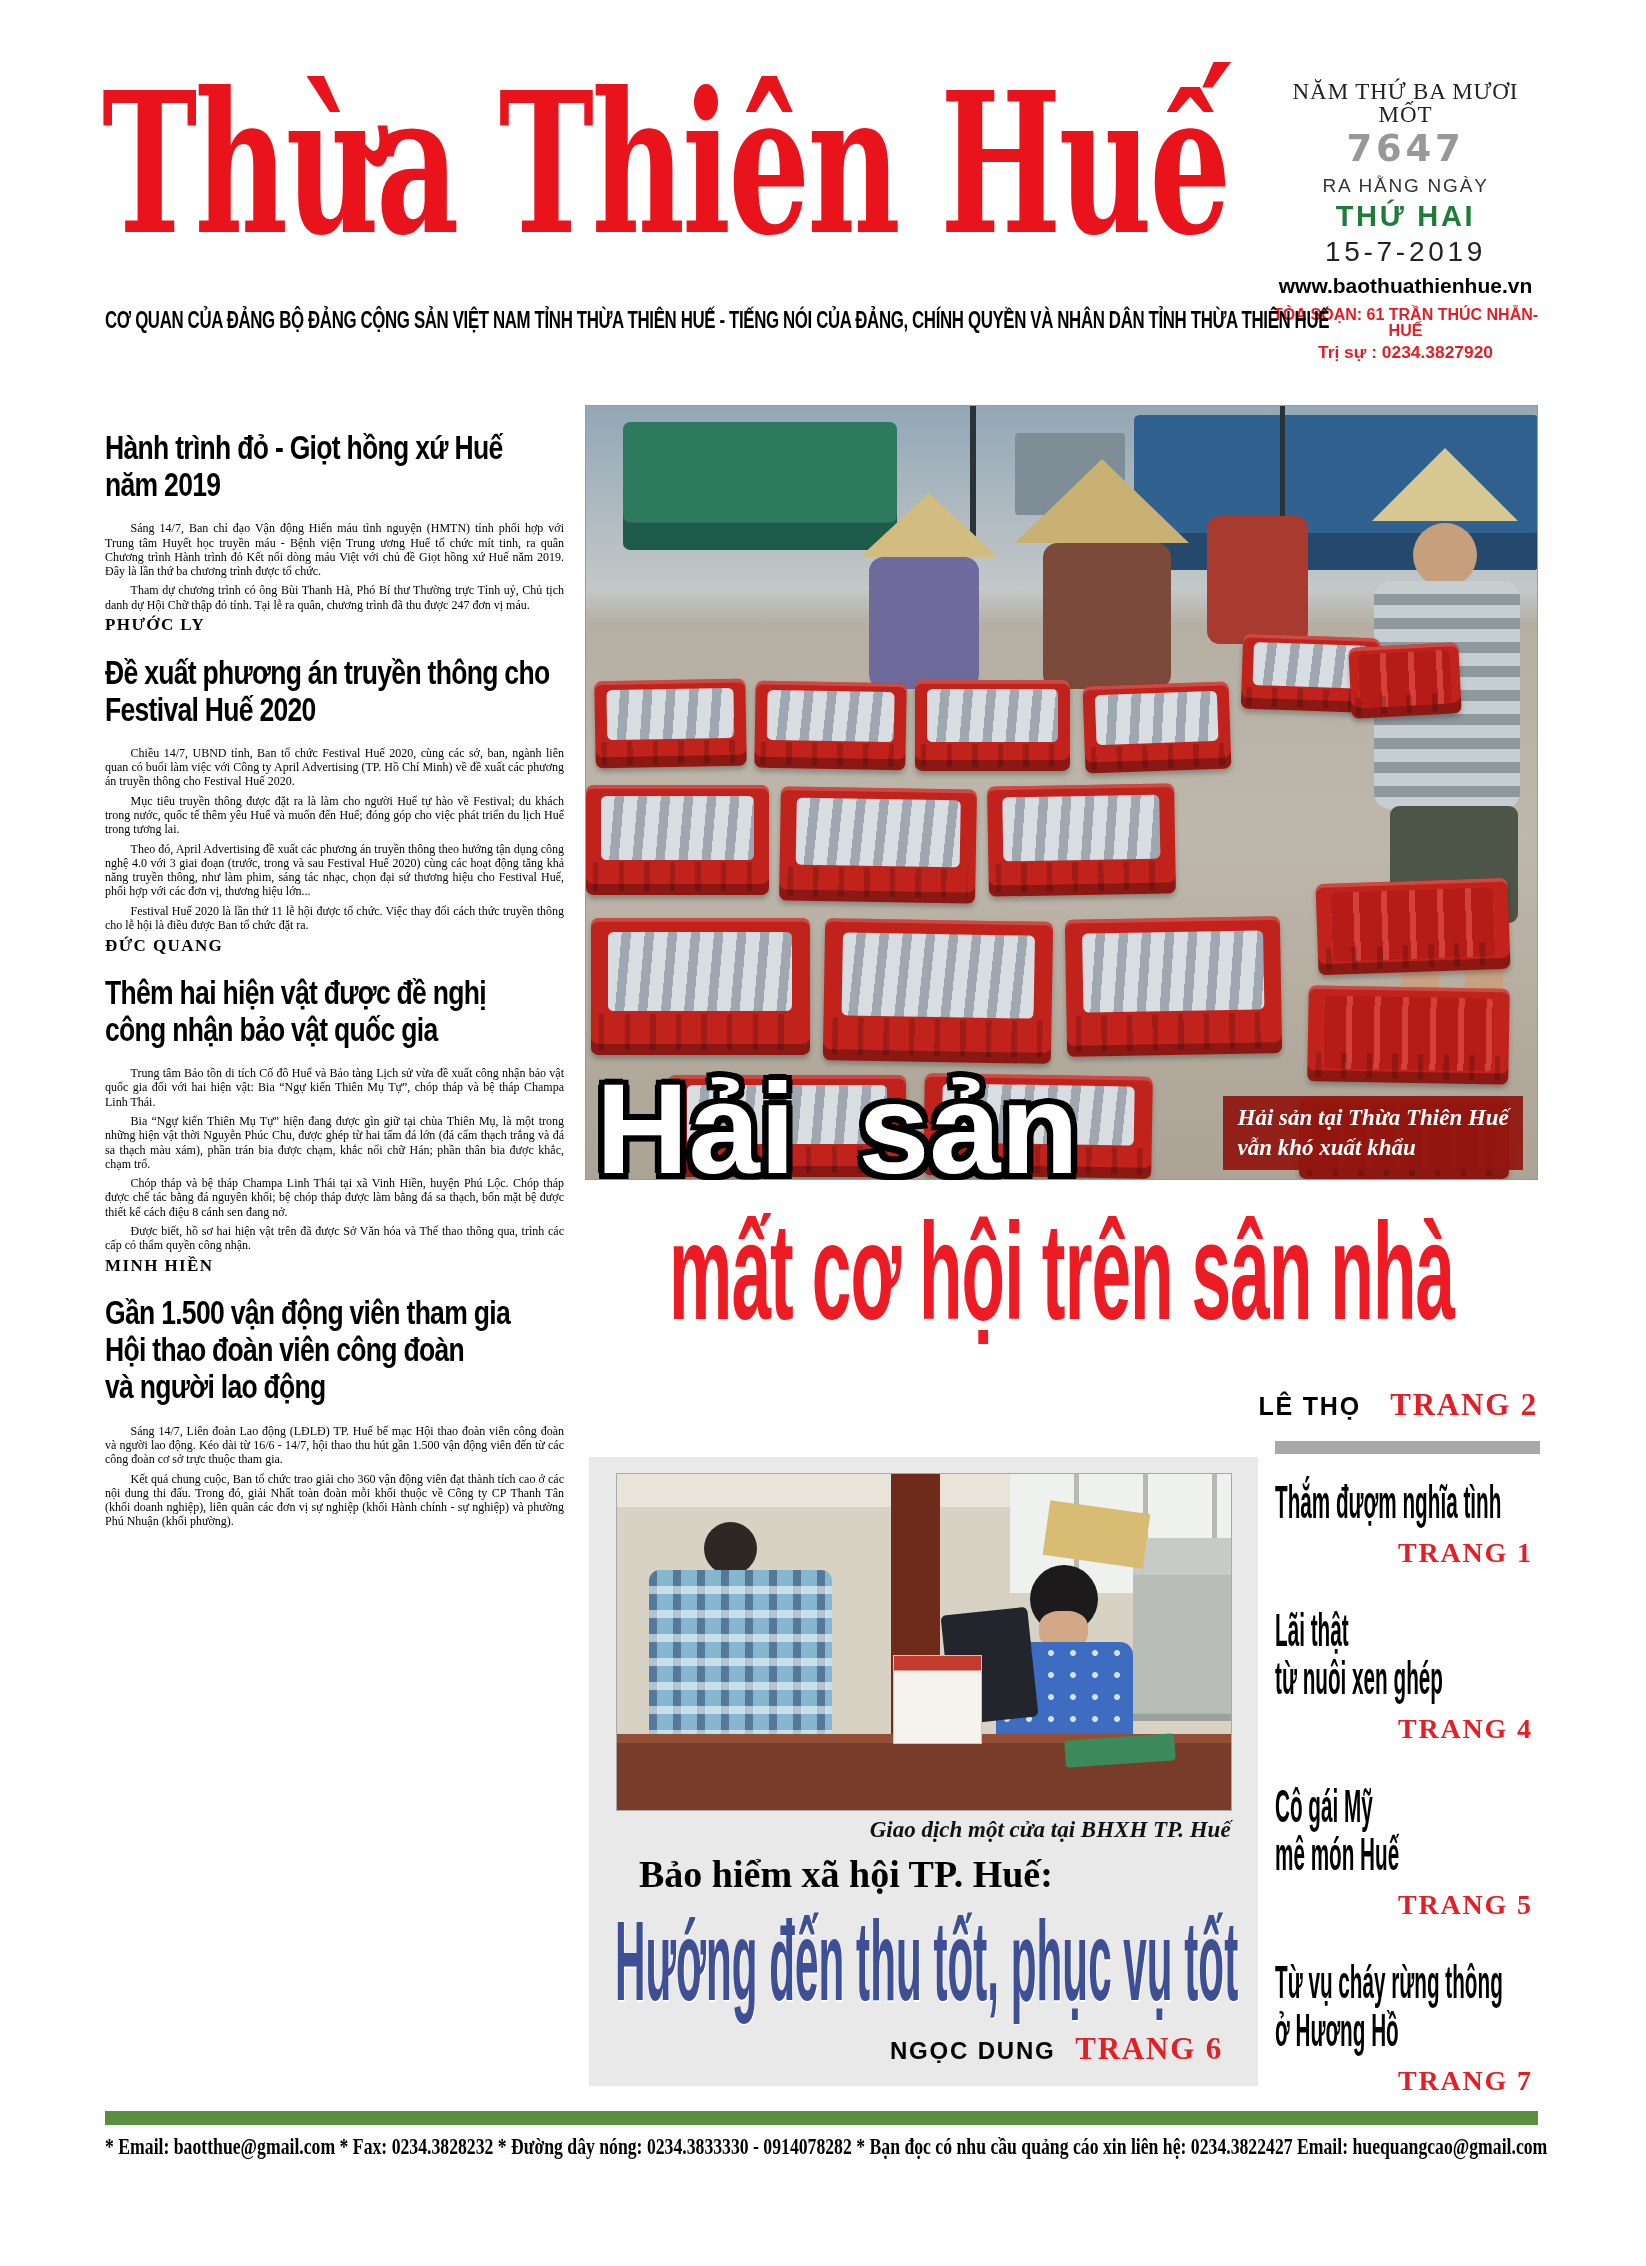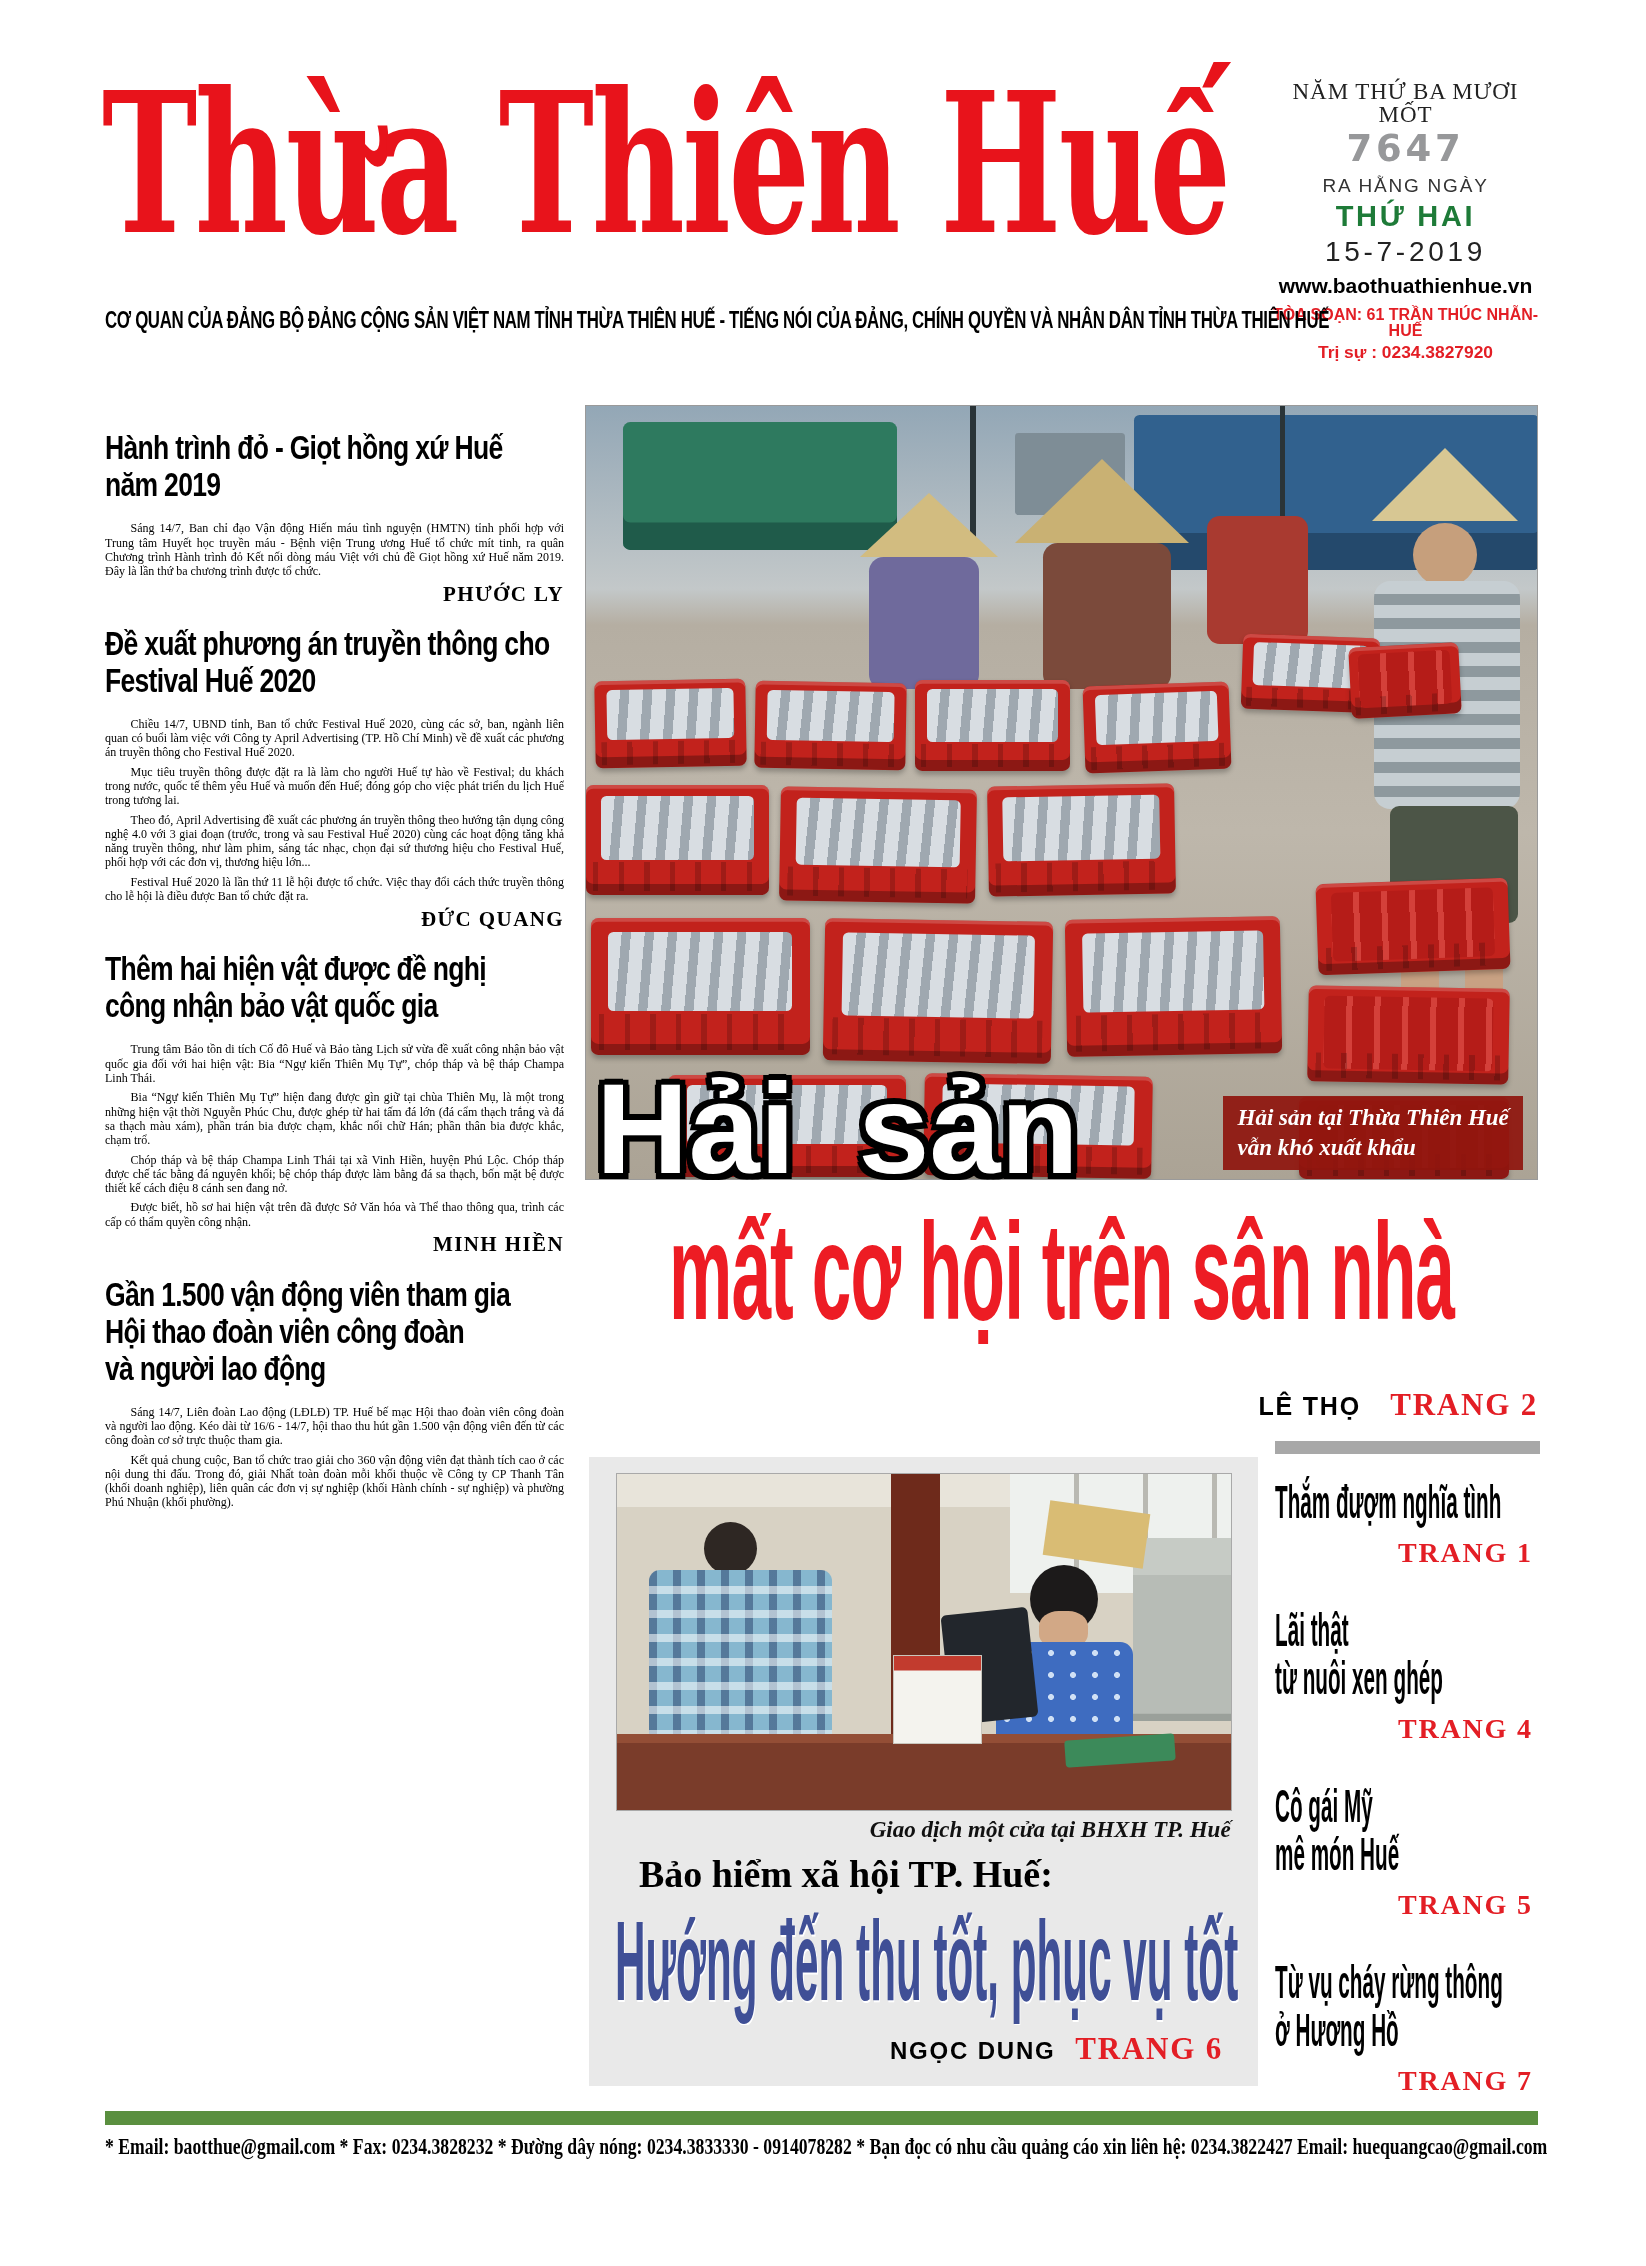--- a/index.html
+++ b/index.html
@@ -25,21 +25,21 @@
   .subtitle-box{position:absolute;left:105px;top:307px;width:1220px;height:27.4px;}
   .subtitle-box .cx{font-family:"Liberation Sans",sans-serif;font-weight:bold;font-size:23px;letter-spacing:-0.5px;color:#000;}
 
   
   .left-col{position:absolute;left:105px;top:411px;width:459px;height:1689px;overflow:hidden;}
   .article{margin-bottom:12.8px;}
   .tl-row{height:37px;}
   .tl-row .cx{font-family:"Liberation Sans",sans-serif;font-weight:bold;font-size:34px;line-height:37px;
               letter-spacing:-0.9px;color:#000;}
   .article p{font-size:12px;line-height:1.18;text-align:justify;text-indent:25.6px;margin:5.5px 0 0 0;color:#000;}
-  .byline{text-align:right;font-weight:bold;font-size:21px;letter-spacing:1.4px;margin-top:3.7px;color:#000;}
+  .byline{text-align:left;font-weight:bold;font-size:17px;letter-spacing:1.4px;margin-top:3.7px;color:#000;}
 
   
   .lead-photo{position:absolute;left:585px;top:405px;width:953px;height:775px;}
   .photo-art{position:absolute;inset:0;overflow:hidden;border:0.9px solid #9a9a9a;
              background:linear-gradient(180deg,#93a7b6 0,#c3c8c9 183px,#b5aea2 219px,#beb7ab 55%,#aba395 100%);}
   .shape{position:absolute;}
   .hat{position:absolute;width:0;height:0;}
   .crate{position:absolute;display:block;background:#c2221c;border-radius:7.3px;
          box-shadow:inset 0 -11px 0 rgba(0,0,0,.28), inset 0 3.7px 0 rgba(255,255,255,.18), 0 3.7px 5.5px rgba(0,0,0,.25);}
   .crate::before{content:"";position:absolute;left:8%;right:8%;top:10%;bottom:32%;border-radius:5.5px;
@@ -114,20 +114,21 @@
   </div>
 
   <div class="left-col">
 
     <article class="article">
       <h2>
         <div class="tl-row"><span class="cx" style="transform: scale(0.78, 1); transform-origin: 0px 0px;">Hành trình đỏ - Giọt hồng xứ Huế</span></div>
         <div class="tl-row"><span class="cx" style="transform: scale(0.78, 1); transform-origin: 0px 0px;">năm 2019</span></div>
       </h2>
       <p>Sáng 14/7, Ban chỉ đạo Vận động Hiến máu tình nguyện (HMTN) tỉnh phối hợp với Trung tâm Huyết học truyền máu - Bệnh viện Trung ương Huế tổ chức mít tinh, ra quân Chương trình Hành trình đỏ Kết nối dòng máu Việt với chủ đề Giọt hồng xứ Huế năm 2019. Đây là lần thứ ba chương trình được tổ chức.</p>
+      <p>Tham dự chương trình có ông Bùi Thanh Hà, Phó Bí thư Thường trực Tỉnh uỷ, Chủ tịch danh dự Hội Chữ thập đỏ tỉnh. Tại lễ ra quân, chương trình đã thu được 247 đơn vị máu.</p>
       <div class="byline">PHƯỚC LY</div>
     </article>
 
     <article class="article">
       <h2>
         <div class="tl-row"><span class="cx" style="transform: scale(0.78, 1); transform-origin: 0px 0px;">Đề xuất phương án truyền thông cho</span></div>
         <div class="tl-row"><span class="cx" style="transform: scale(0.78, 1); transform-origin: 0px 0px;">Festival Huế 2020</span></div>
       </h2>
       <p>Chiều 14/7, UBND tỉnh, Ban tổ chức Festival Huế 2020, cùng các sở, ban, ngành liên quan có buổi làm việc với Công ty April Advertising (TP. Hồ Chí Minh) về đề xuất các phương án truyền thông cho Festival Huế 2020.</p>
       <p>Mục tiêu truyền thông được đặt ra là làm cho người Huế tự hào về Festival; du khách trong nước, quốc tế thêm yêu Huế và muốn đến Huế; đóng góp cho việc phát triển du lịch Huế trong tương lai.</p>

